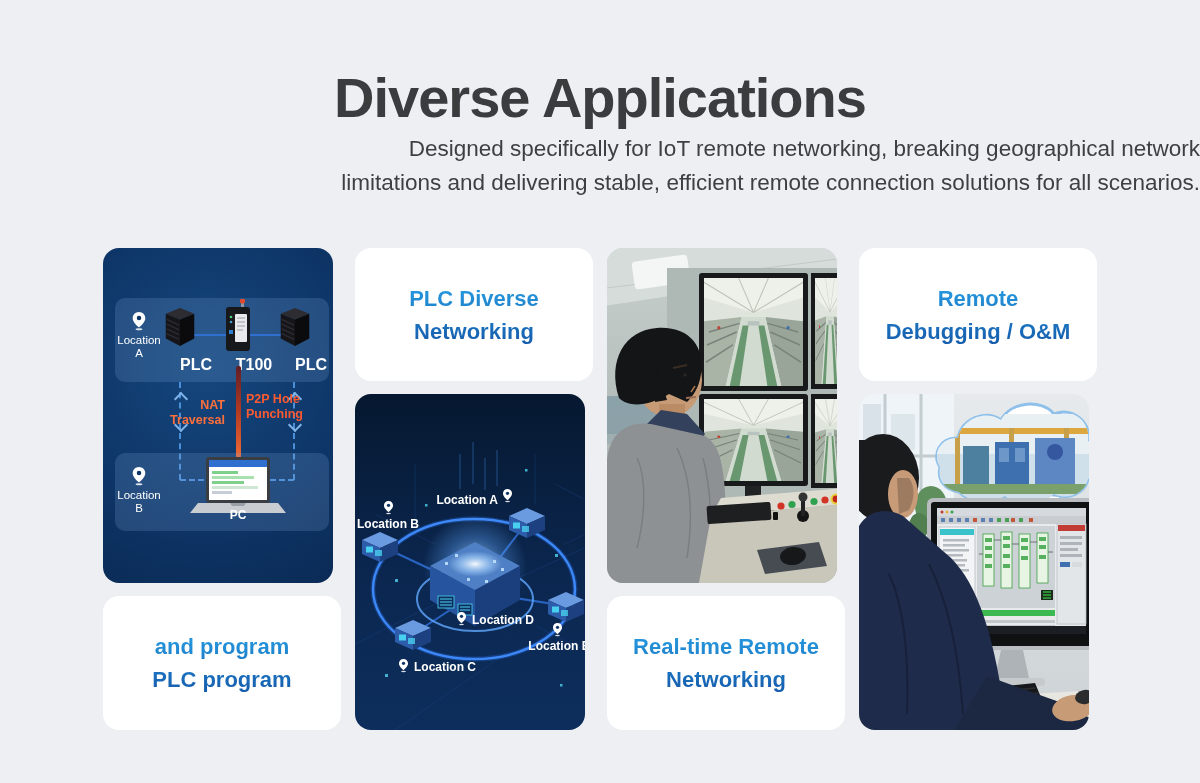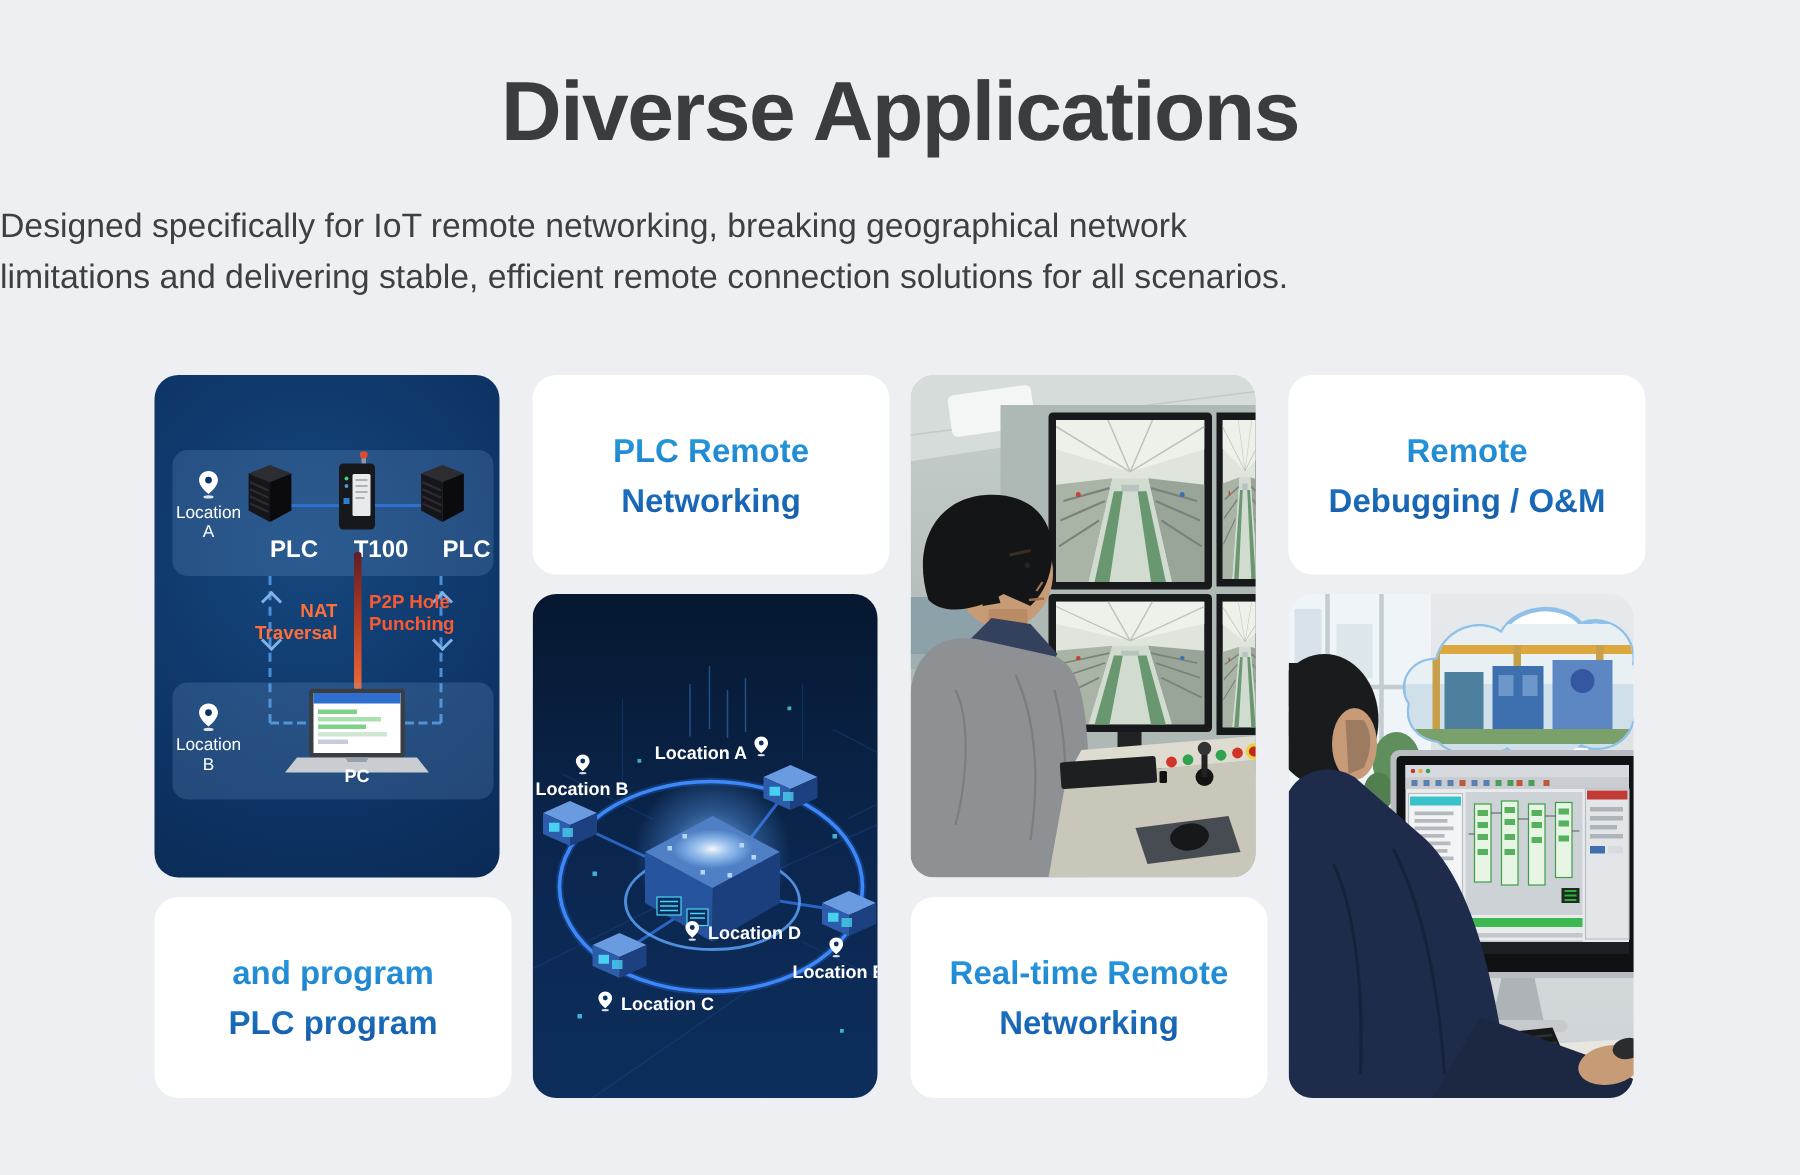--- a/index.html
+++ b/index.html
@@ -2,27 +2,27 @@
 <html><head>
 <meta charset="utf-8">
 <style>
   html,body{margin:0;padding:0;}
   body{
     width:1200px;height:783px;
     background:#edeff2;
     font-family:"Liberation Sans",sans-serif;
     overflow:hidden;
   }
-  .wrap{padding-top:40px;}
+  .wrap{padding-top:64px;}
   .page-title{
     margin:0;text-align:center;
     font-size:56px;line-height:68px;font-weight:800;
     color:#3b3c3e;letter-spacing:-1px;
   }
-  .subtitle{margin-top:26px;text-align:left;font-size:22.5px;line-height:34px;color:#3e3f42;}
+  .subtitle{text-align:right;font-size:22.5px;line-height:34px;color:#3e3f42;}
   .grid{
     width:994px;margin:48px auto 0;
     display:grid;grid-template-columns:repeat(4,238px);gap:14px;
   }
   .col{display:flex;flex-direction:column;gap:13px;}
   .img-card{width:230px;border-radius:16px;overflow:hidden;position:relative;}
   .img-short{height:335px;}
   .img-tall{height:336px;}
   .text-card{
     background:#ffffff;border-radius:16px;
@@ -199,21 +199,21 @@
         <div class="blue-grad">
           <div>and program</div>
           <div>PLC program</div>
         </div>
       </div>
     </div>
 
     <div class="col">
       <div class="text-card top">
         <div class="blue-grad">
-          <div>PLC Remote</div>
+          <div>PLC Diverse</div>
           <div>Networking</div>
         </div>
       </div>
 
       <div class="img-card img-tall">
         <svg width="238" height="336" viewBox="0 0 238 336">
           <defs>
             <linearGradient id="netbg" x1="0" y1="0" x2="0" y2="1">
               <stop offset="0" stop-color="#061830"></stop>
               <stop offset="0.55" stop-color="#0b2750"></stop>

